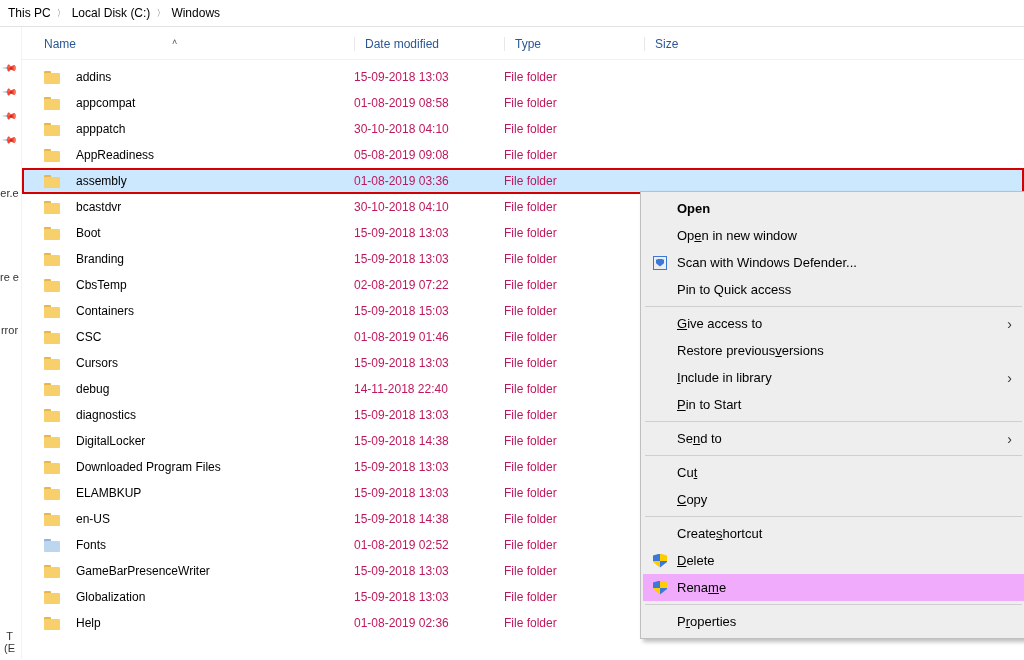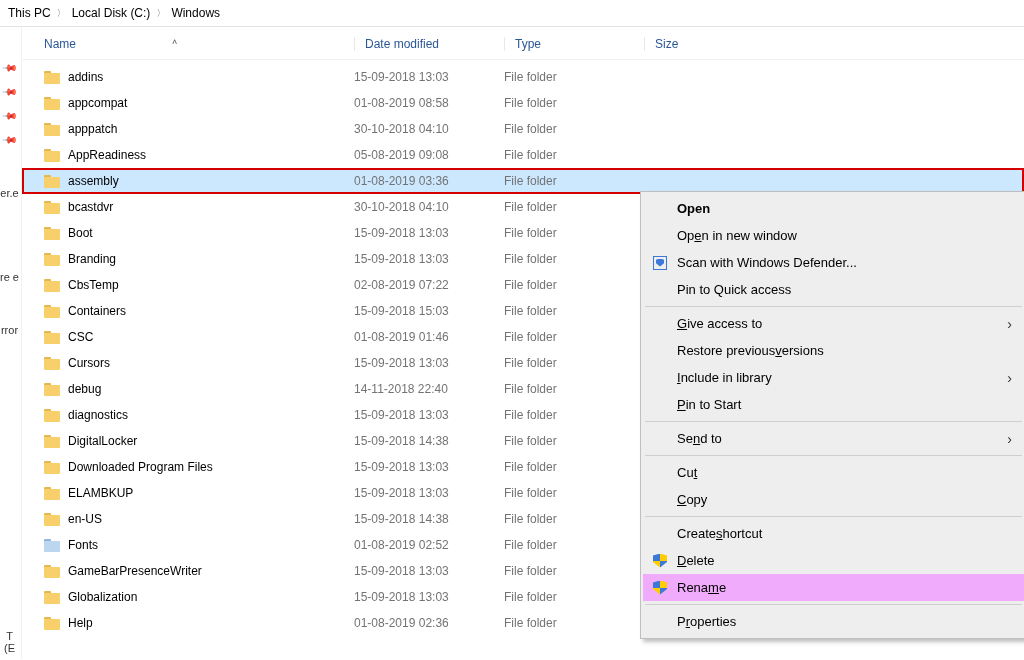--- a/index.html
+++ b/index.html
@@ -52,35 +52,35 @@
       display: grid;
       grid-template-columns: 310px 150px 140px 100px;
       height: 26px;
       align-items: center;
       padding-left: 22px;
       font-size: 12px;
       color: #000;
     }
     .row.selected { background: #cce8ff; }
     .row.hl { outline: 2px solid #d40000; outline-offset: -2px; }
-    .namecell { display:flex; align-items:center; gap:8px; }
+    .namecell { display:flex; align-items:center; gap:16px; }
     .folder-icon {
       width: 16px; height: 13px; position: relative;
     }
     .folder-icon::before {
       content:""; position:absolute; top:0; left:0; width:7px; height:3px;
       background:#e8b74b; border-radius:1px 1px 0 0;
     }
     .folder-icon::after {
       content:""; position:absolute; top:2px; left:0; width:16px; height:11px;
       background:#f8d06b; border-radius:1px;
     }
     .folder-icon.special::after { background:#bdd6ef; }
     .folder-icon.special::before { background:#8fb3d9; }
-    .date, .type { color: #737373; }
+    .date, .type { color: #be185d; }
     
     .context-menu {
       position: absolute;
       top: 191px; left: 640px;
       width: 387px;
       background: #eeeeee;
       border: 1px solid #bfbfbf;
       box-shadow: 3px 3px 4px rgba(0,0,0,0.25);
       font-size: 13px;
       padding: 3px 2px;

